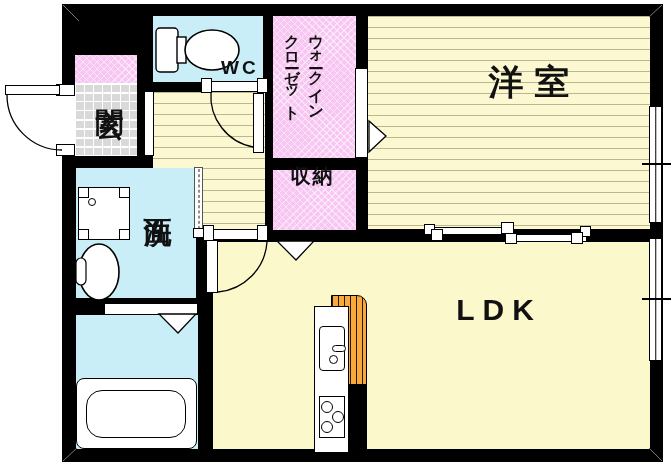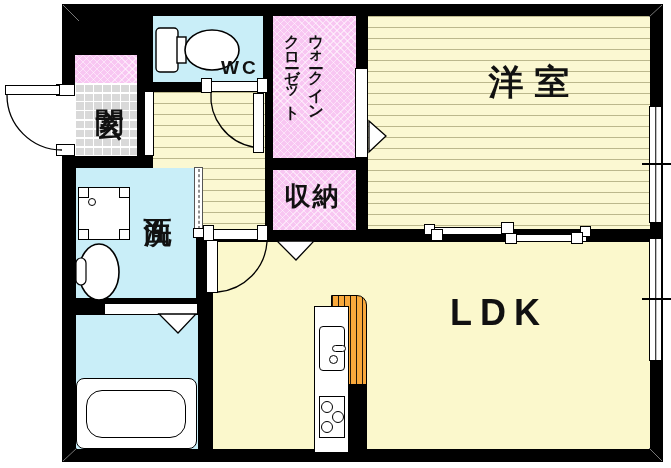--- a/index.html
+++ b/index.html
@@ -137,18 +137,18 @@
       <line x1="63" y1="461" x2="77" y2="448"></line>
     </g>
   </svg>
 
   <div class="lbl" style="left:221px;top:58px;font-size:19px;letter-spacing:3px;">WC</div>
   <div class="lbl vtext" style="left:90px;top:87px;width:34px;height:68px;font-size:28px;">玄関</div>
   <div class="lbl vtext" style="left:280px;top:24px;height:130px;font-size:15.5px;line-height:24px;">
     <span style="display:block;">ウォークイン</span>
     <span style="display:block;">クローゼット</span>
   </div>
-  <div class="lbl center" style="left:273px;top:183px;width:79px;font-size:26px;letter-spacing:2px;">収納</div>
+  <div class="lbl center" style="left:273px;top:166px;width:79px;font-size:20px;letter-spacing:2px;">収納</div>
   <div class="lbl center" style="left:368px;top:64px;width:322px;font-size:35px;letter-spacing:11px;text-indent:11px;">洋室</div>
-  <div class="lbl center" style="left:400px;top:294px;width:190px;font-size:36px;letter-spacing:8px;text-indent:8px;">LDK</div>
+  <div class="lbl center" style="left:400px;top:294px;width:190px;font-size:30px;letter-spacing:8px;text-indent:8px;">LDK</div>
   <div class="lbl vtext" style="left:138px;top:196px;width:34px;height:88px;font-size:28px;">洗面</div>
 
 </div>
 
 </body></html>

